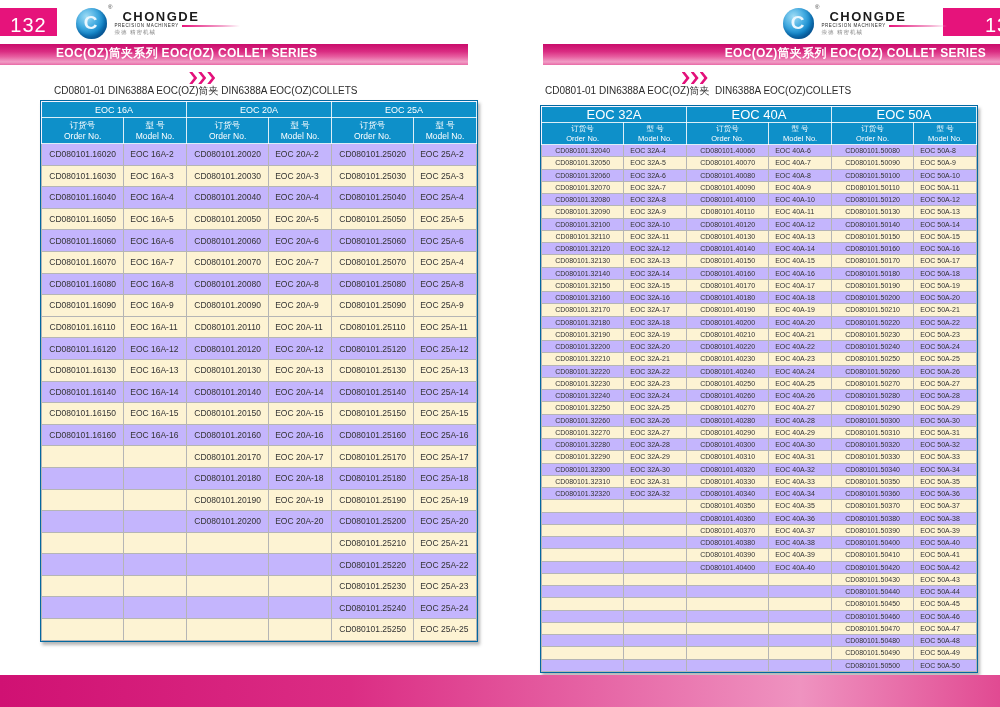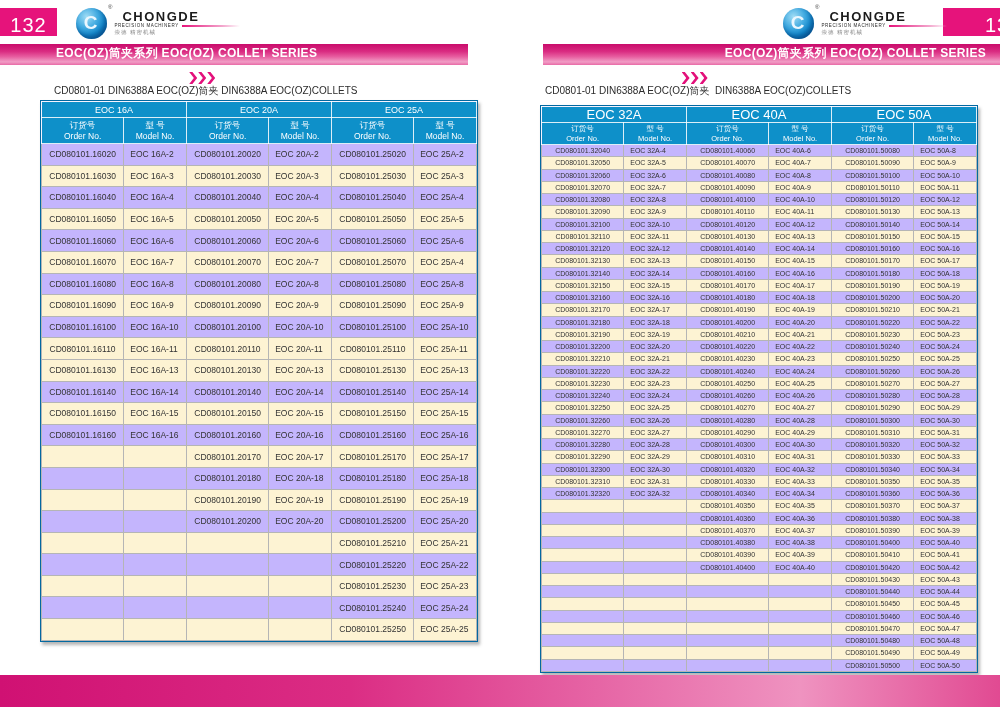--- a/index.html
+++ b/index.html
@@ -229,35 +229,35 @@
           <td class="model">EOC 25A-8</td>
         </tr>
         <tr class="alt">
           <td class="order">CD080101.16090</td>
           <td class="model">EOC 16A-9</td>
           <td class="order">CD080101.20090</td>
           <td class="model">EOC 20A-9</td>
           <td class="order">CD080101.25090</td>
           <td class="model">EOC 25A-9</td>
         </tr>
-        <tr>
-          <td class="order">CD080101.16100</td>
-          <td class="model">EOC 16A-10</td>
-          <td class="order">CD080101.20100</td>
-          <td class="model">EOC 20A-10</td>
-          <td class="order">CD080101.25100</td>
-          <td class="model">EOC 25A-10</td>
-        </tr>
         <tr class="alt">
           <td class="order">CD080101.16110</td>
           <td class="model">EOC 16A-11</td>
           <td class="order">CD080101.20110</td>
           <td class="model">EOC 20A-11</td>
           <td class="order">CD080101.25110</td>
           <td class="model">EOC 25A-11</td>
+        </tr>
+        <tr>
+          <td class="order">CD080101.16120</td>
+          <td class="model">EOC 16A-12</td>
+          <td class="order">CD080101.20120</td>
+          <td class="model">EOC 20A-12</td>
+          <td class="order">CD080101.25120</td>
+          <td class="model">EOC 25A-12</td>
         </tr>
         <tr class="alt">
           <td class="order">CD080101.16130</td>
           <td class="model">EOC 16A-13</td>
           <td class="order">CD080101.20130</td>
           <td class="model">EOC 20A-13</td>
           <td class="order">CD080101.25130</td>
           <td class="model">EOC 25A-13</td>
         </tr>
         <tr>

